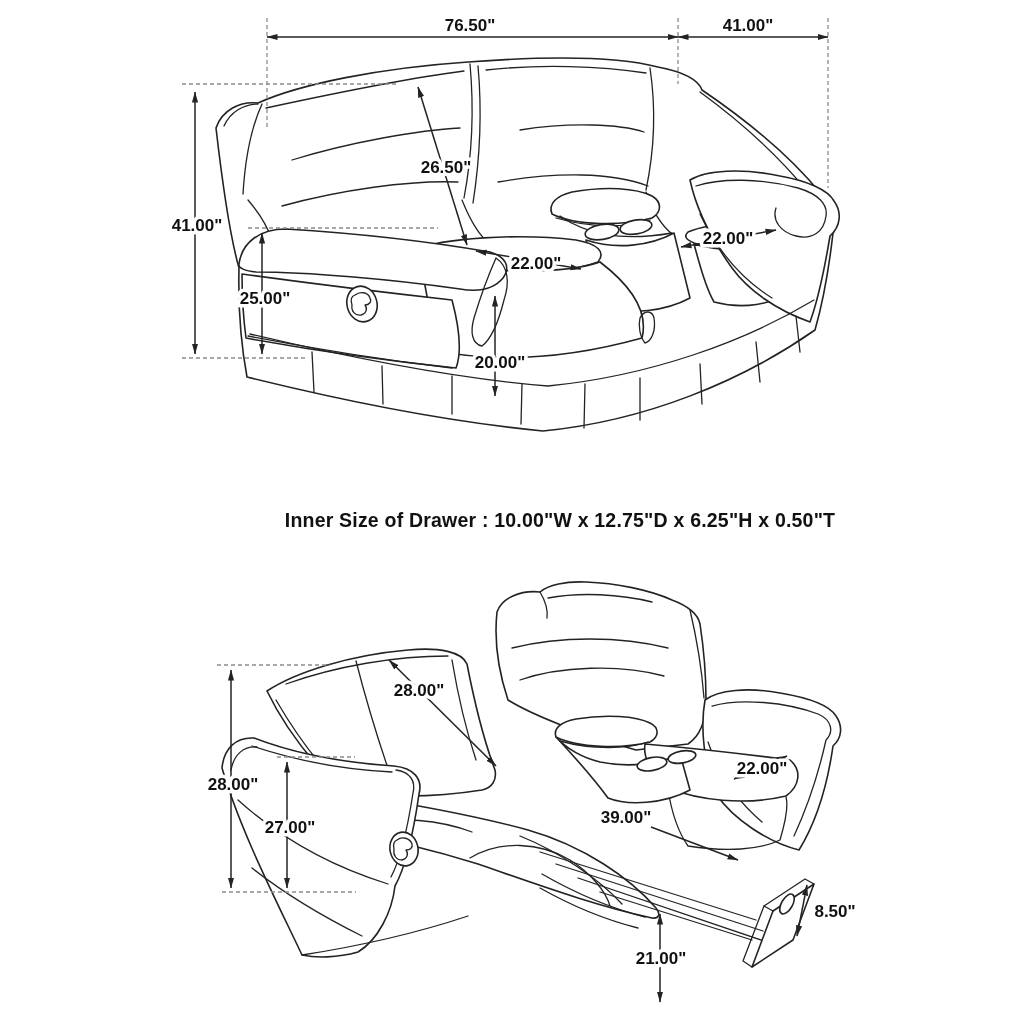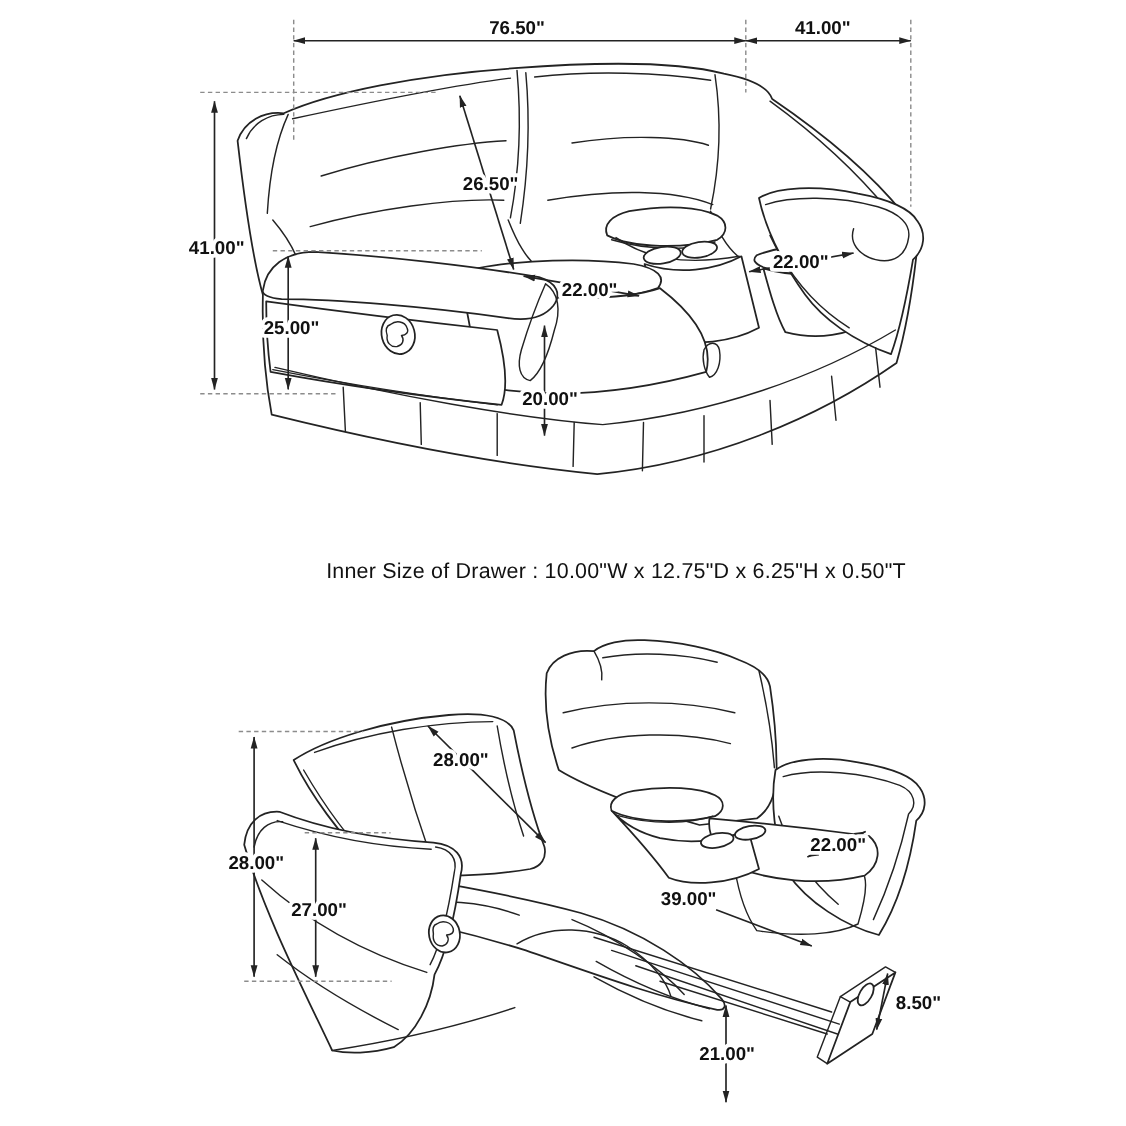--- a/index.html
+++ b/index.html
@@ -6,21 +6,21 @@
   #canvas{position:relative;width:1024px;height:1024px;background:#fff;overflow:hidden;
           font-family:"Liberation Sans",sans-serif;}
   svg{position:absolute;left:0;top:0;}
   .sil{fill:#ffffff;stroke:#232323;stroke-width:1.6;stroke-linejoin:round;stroke-linecap:round;}
   .seam{fill:none;stroke:#232323;stroke-width:1.3;stroke-linejoin:round;stroke-linecap:round;}
   .dim{fill:none;stroke:#232323;stroke-width:1.5;}
   .ext{fill:none;stroke:#8c8c8c;stroke-width:1.3;stroke-dasharray:4 3;}
   .lbl{font-family:"Liberation Sans",sans-serif;font-weight:bold;font-size:17px;fill:#111;
        text-anchor:middle;paint-order:stroke fill;stroke:#ffffff;stroke-width:7px;stroke-linejoin:round;}
   #drawer-note{position:absolute;left:560px;top:520px;transform:translate(-50%,-50%);
-       font-weight:normal;font-size:19.5px;color:#111;white-space:nowrap;letter-spacing:0.2px;}
+       font-weight:bold;font-size:19.5px;color:#111;white-space:nowrap;letter-spacing:0.2px;}
 </style>
 </head>
 <body>
 
 <div id="canvas">
 
 <svg width="1024" height="1024" viewBox="0 0 1024 1024">
   <defs>
     <marker id="ae" markerUnits="userSpaceOnUse" markerWidth="12" markerHeight="8" refX="10.5" refY="3.5" orient="auto">
       <path d="M 0,0.4 L 11,3.5 L 0,6.6 Z" fill="#232323"></path>

